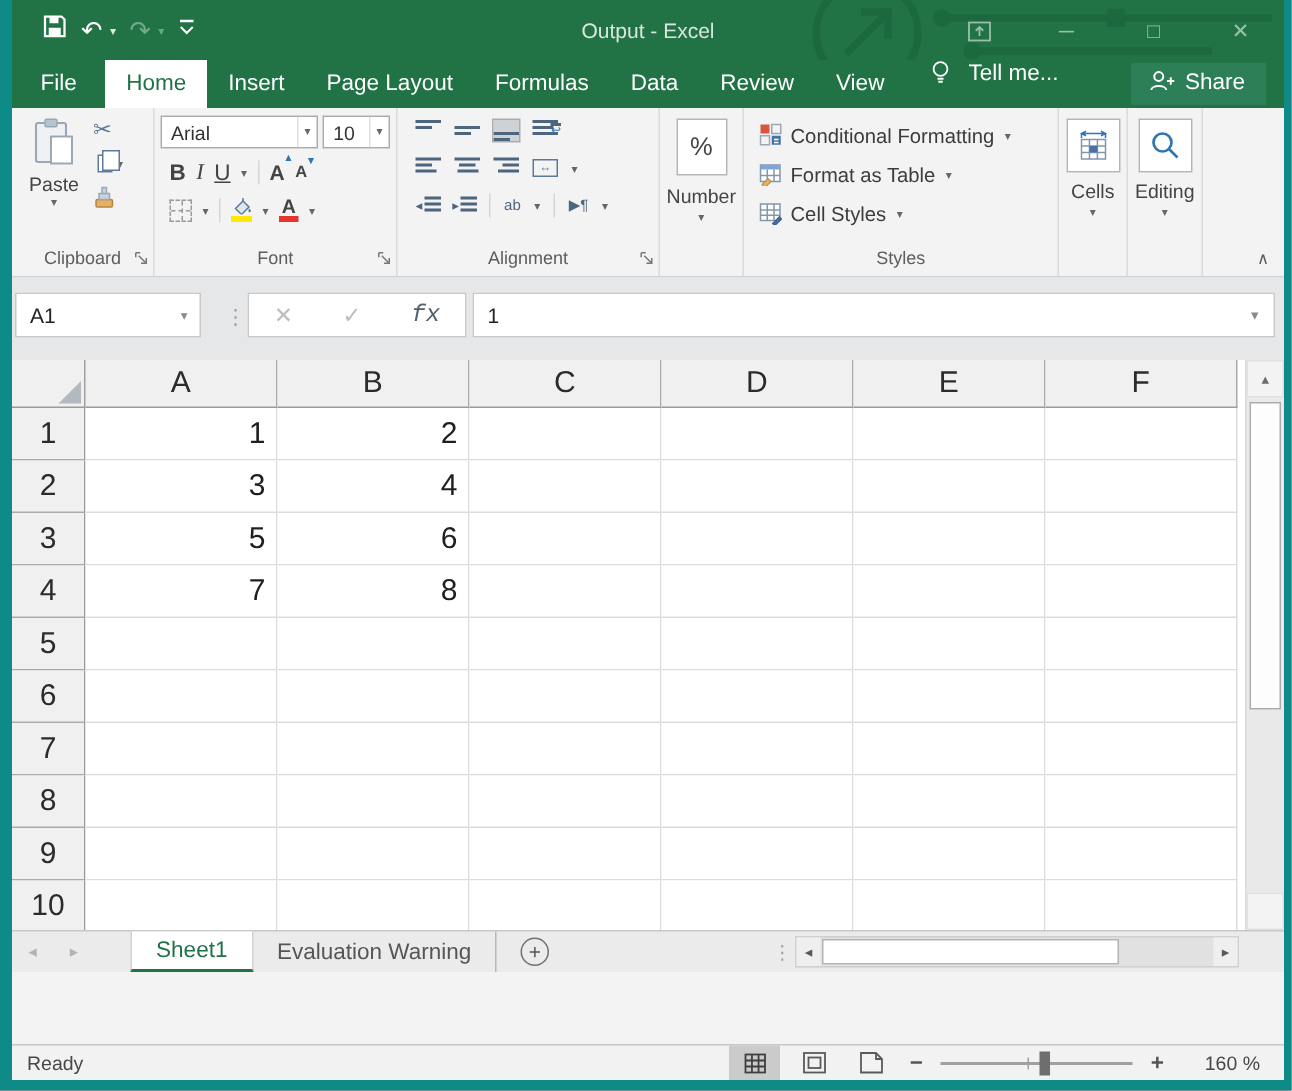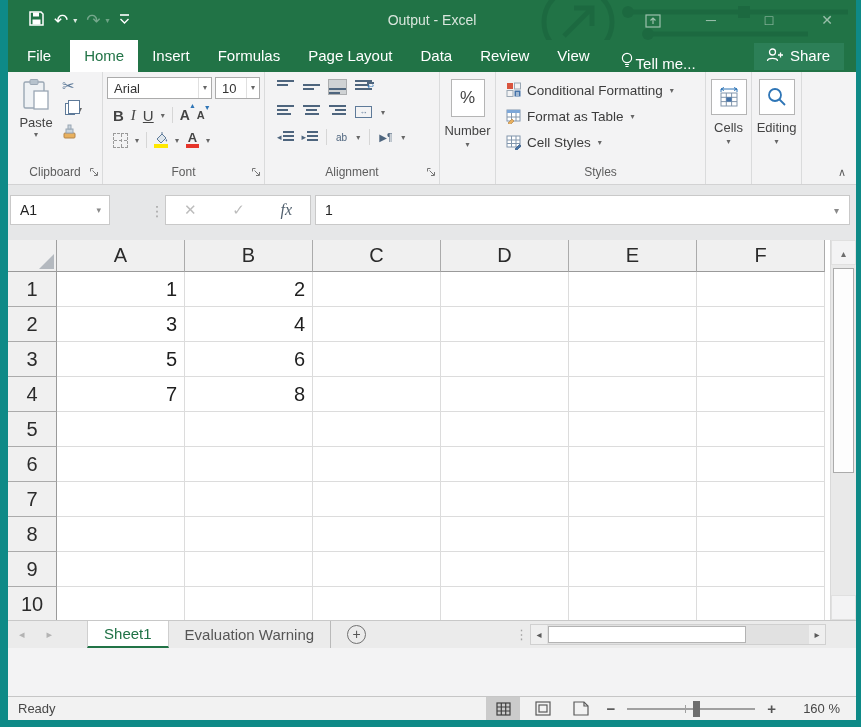--- a/index.html
+++ b/index.html
@@ -31,21 +31,21 @@
   }
   .winbtns { position: absolute; right: 0; top: 0; height: 40px; display: flex; align-items: center; z-index: 2; }
   .winbtn { width: 58px; text-align: center; color: rgba(255,255,255,.55); font-size: 14px; }
   .winbtn svg { display: inline-block; vertical-align: middle; }
 
   
   .menubar { flex: 0 0 32px; background: #217346; display: flex; align-items: stretch; position: relative; }
   .mtab { color: #fff; font-size: 15px; padding: 7px 14px 0 14px; cursor: default; }
   .mtab.file { padding: 7px 19px 0 19px; }
   .mtab.active { background: #fff; color: #217346; }
-  .tellme { display: flex; align-items: flex-end; gap: 2px; color: #fff; font-size: 15px; margin-left: 16px; }
+  .tellme { display: flex; align-items: flex-start; gap: 12px; color: #fff; font-size: 15px; margin-left: 16px; }
   .sharebtn {
     margin-left: auto; margin-right: 12px; align-self: center;
     display: flex; align-items: flex-start; gap: 7px; color: #fff; font-size: 15px;
     background: #2c7f57; padding: 4px 14px 5px 12px;
   }
 
   
   .ribbon { flex: 0 0 113px; background: #f3f3f4; border-bottom: 1px solid #d2d2d3; display: flex; position: relative; }
   .rgroup { position: relative; border-right: 1px solid #dadbdc; display: flex; flex-direction: column; flex: 0 0 auto; }
   .rg-content { flex: 1; padding: 5px 4px 0 4px; position: relative; }
@@ -120,26 +120,26 @@
   .style-row { display: flex; align-items: center; gap: 5px; height: 26px; padding-left: 6px; font-size: 13.5px; color: #3c3c3c; white-space: nowrap; }
   .style-row .mini-dd { margin-left: 2px; }
 
   
   .g-cells { width: 46px; } .g-edit { width: 50px; }
   .big-btn { width: 36px; height: 36px; background: #fff; border: 1px solid #b5b5b5; margin: 2px auto 0 auto; display: flex; align-items: center; justify-content: center; }
   .bb-label { text-align: center; font-size: 13px; color: #444; margin-top: 5px; }
 
   
   .formula-row { flex: 0 0 55px; background: #e6e7e8; position: relative; }
-  .namebox { position: absolute; left: 2px; top: 10px; width: 100px; height: 30px; background: #fff; border: 1px solid #c9c9c9; display: flex; align-items: center; font-size: 14px; color: #222; padding-left: 9px; }
+  .namebox { position: absolute; left: 2px; top: 10px; width: 124px; height: 30px; background: #fff; border: 1px solid #c9c9c9; display: flex; align-items: center; font-size: 14px; color: #222; padding-left: 9px; }
   .namebox .nb-dd { margin-left: auto; padding-right: 8px; font-size: 9px; color: #8a8a8a; }
   .fdots { position: absolute; left: 142px; top: 18px; color: #a2a2a2; font-size: 14px; }
   .fxbox { position: absolute; left: 157px; top: 10px; width: 146px; height: 30px; background: #fff; border: 1px solid #c9c9c9; display: flex; align-items: center; justify-content: space-around; }
   .fx-cancel, .fx-enter { color: #bcbcbc; font-size: 15px; }
-  .fx-fn { font-family: Liberation Serif, serif; font-style: italic; font-size: 16px; color: #51606e; }
+  .fx-fn { font-family: Liberation Mono, monospace; font-style: italic; font-size: 16px; color: #51606e; }
   .fbar { position: absolute; left: 307px; top: 10px; right: 6px; height: 30px; background: #fff; border: 1px solid #c9c9c9; display: flex; align-items: center; font-size: 14px; color: #222; padding-left: 9px; }
   .fbar .fb-dd { margin-left: auto; padding-right: 10px; font-size: 10px; color: #8a8a8a; }
 
   
   .grid-zone { flex: 1 1 auto; position: relative; background: #fff; overflow: hidden; }
   .sheet { position: absolute; left: 0; top: 0; right: 26px; bottom: 0; overflow: hidden; }
   .hdr-row { display: flex; height: 32px; }
   .corner { flex: 0 0 49px; background: #f0f0f0; border-right: 1px solid #a0a0a0; border-bottom: 1px solid #9a9a9a; position: relative; }
   .corner::after { content: ""; position: absolute; right: 2px; bottom: 2px; width: 0; height: 0; border-left: 15px solid transparent; border-bottom: 15px solid #b4b9bf; }
   .colh { flex: 0 0 128px; background: #f0f0f0; border-right: 1px solid #ababab; border-bottom: 1px solid #9a9a9a; font-size: 20px; color: #2b2b2b; text-align: center; line-height: 30px; }
@@ -225,22 +225,22 @@
         <span class="winbtn">─</span>
         <span class="winbtn">□</span>
         <span class="winbtn">✕</span>
       </div>
     </div>
 
     <div class="menubar">
       <div class="mtab file">File</div>
       <div class="mtab active">Home</div>
       <div class="mtab">Insert</div>
+      <div class="mtab">Page Layout</div>
       <div class="mtab">Formulas</div>
-      <div class="mtab">Page Layout</div>
       <div class="mtab">Data</div>
       <div class="mtab">Review</div>
       <div class="mtab">View</div>
       <div class="tellme">
         <span>
           <svg width="14" height="17" viewBox="0 0 14 17">
               <circle cx="7" cy="6" r="4.6" fill="none" stroke="#fff" stroke-width="1.2"></circle>
               <path d="M5 12.5 h4 M5.5 14.5 h3" stroke="#fff" stroke-width="1.2"></path>
             </svg>
         </span>

